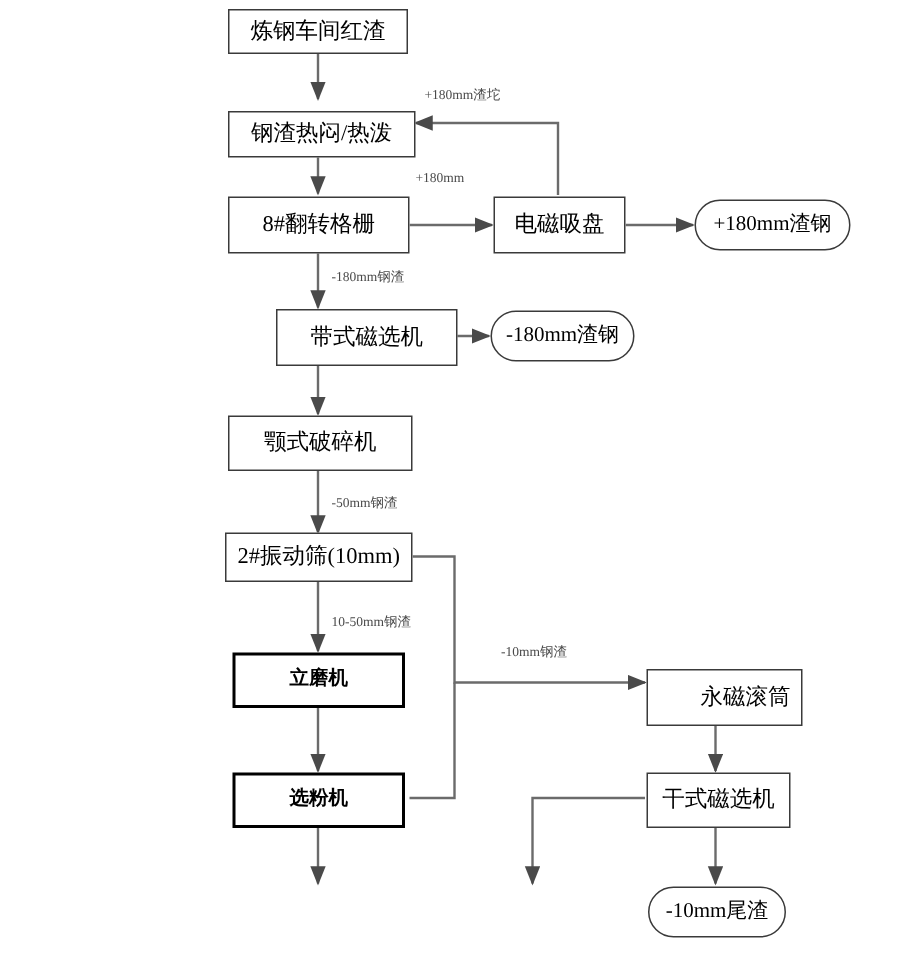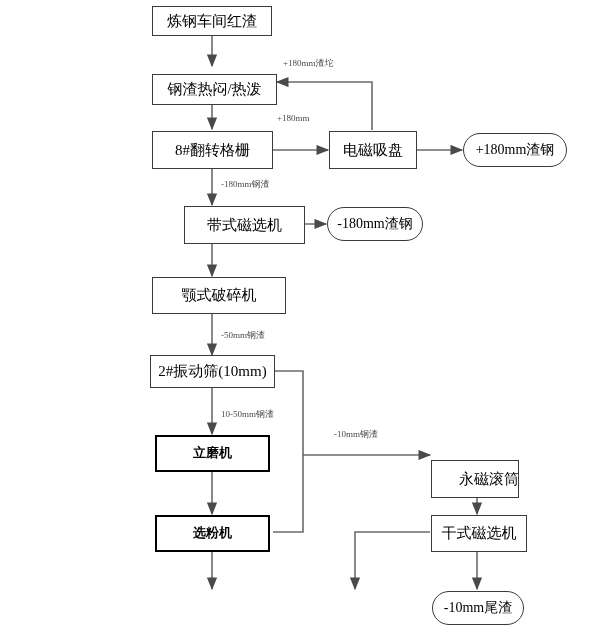--- a/index.html
+++ b/index.html
@@ -137,33 +137,33 @@
   </div>
 
   <div class="node process" style="left:152px; top:206px; width:121px; height:38px;margin-left:32px;">
     <span>带式磁选机</span>
   </div>
 
   <div class="node terminal" style="left:327px; top:207px; width:96px; height:34px;">
     <span>-180mm渣钢</span>
   </div>
 
-  <div class="node process" style="left:152px; top:277px; width:134px; height:37px;">
+  <div class="node process" style="left:152px; top:277px; width:123px; height:37px;">
     <span>颚式破碎机</span>
   </div>
 
   <div class="node process" style="left:150px; top:355px; width:125px; height:33px;">
     <span>2#振动筛(10mm)</span>
   </div>
 
   <div class="node process strong" style="left:155px; top:435px; width:115px; height:37px;">
     <span>立磨机</span>
   </div>
 
-  <div class="node process" style="left:431px; top:460px; width:88px; height:38px;padding-left:28px;">
+  <div class="node process" style="left:431px; top:446px; width:104px; height:38px;padding-left:28px;">
     <span>永磁滚筒</span>
   </div>
 
   <div class="node process" style="left:431px; top:515px; width:96px; height:37px;">
     <span>干式磁选机</span>
   </div>
 
   <div class="node process strong" style="left:155px; top:515px; width:115px; height:37px;">
     <span>选粉机</span>
   </div>

